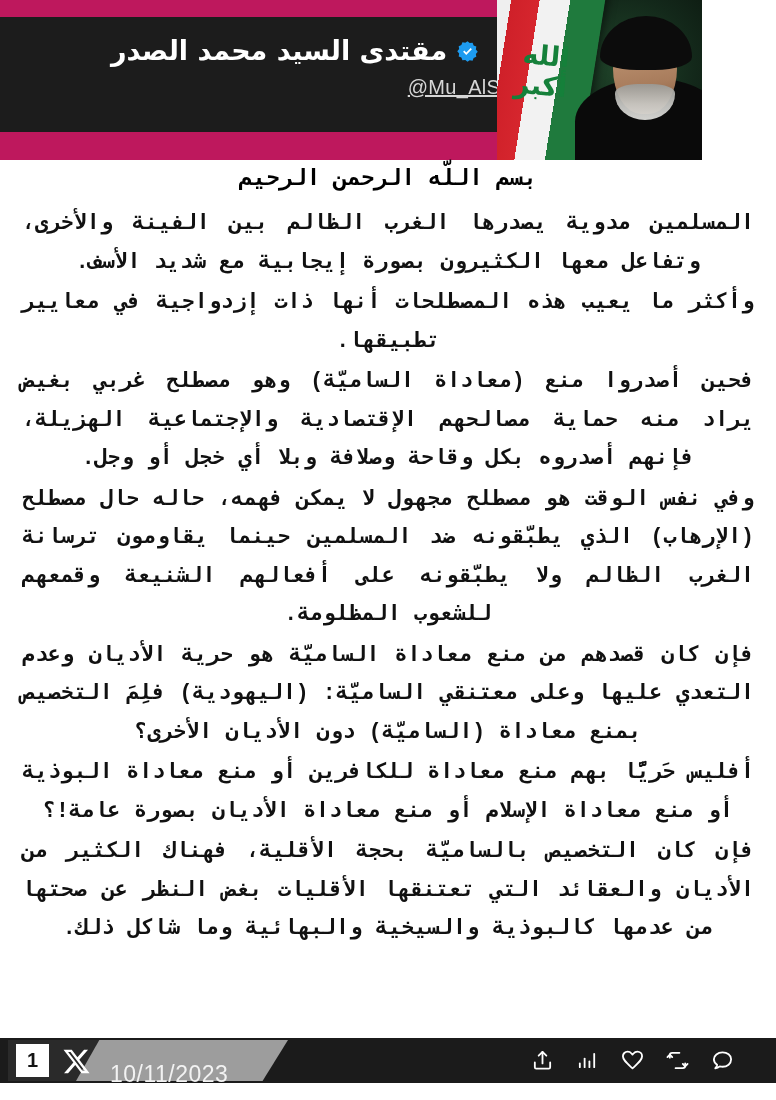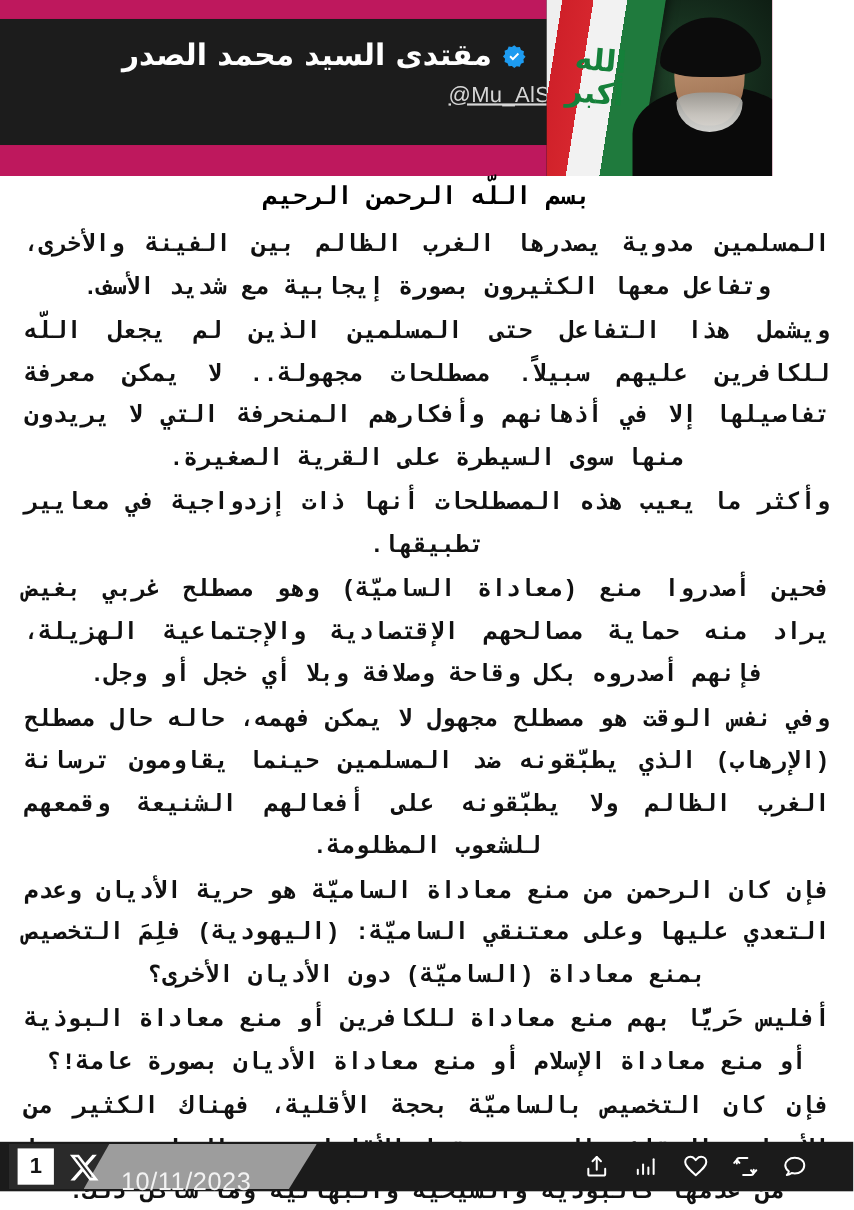--- a/index.html
+++ b/index.html
@@ -304,25 +304,24 @@
       <div class="pt-beard"></div>
       <div class="pt-eye l"></div>
       <div class="pt-eye r"></div>
       <div class="pt-turban"></div>
     </div>
   </div>
 
   <div id="body">
     <div id="basmala">بسم اللّه الرحمن الرحيم</div>
     <p class="para">المسلمين مدوية يصدرها الغرب الظالم بين الفينة والأخرى، وتفاعل معها الكثيرون بصورة إيجابية مع شديد الأسف.</p>
-    <p class="para">ويشمل هذا التفاعل حتى المسلمين الذين لم يجعل اللّه للكافرين عليهم سبيلاً. مصطلحات مجهولة.. لا يمكن معرفة تفاصيلها إلا في أذهانهم وأفكارهم المنحرفة التي لا يريدون منها سوى السيطرة على القرية الصغيرة.</p>
     <p class="para">وأكثر ما يعيب هذه المصطلحات أنها ذات إزدواجية في معايير تطبيقها.</p>
     <p class="para">فحين أصدروا منع (معاداة الساميّة) وهو مصطلح غربي بغيض يراد منه حماية مصالحهم الإقتصادية والإجتماعية الهزيلة، فإنهم أصدروه بكل وقاحة وصلافة وبلا أي خجل أو وجل.</p>
     <p class="para">وفي نفس الوقت هو مصطلح مجهول لا يمكن فهمه، حاله حال مصطلح (الإرهاب) الذي يطبّقونه ضد المسلمين حينما يقاومون ترسانة الغرب الظالم ولا يطبّقونه على أفعالهم الشنيعة وقمعهم للشعوب المظلومة.</p>
-    <p class="para">فإن كان الرحمن من منع معاداة الساميّة هو حرية الأديان وعدم التعدي عليها وعلى معتنقي الساميّة: (اليهودية) فلِمَ التخصيص بمنع معاداة (الساميّة) دون الأديان الأخرى؟</p>
+    <p class="para">فإن كان قصدهم من منع معاداة الساميّة هو حرية الأديان وعدم التعدي عليها وعلى معتنقي الساميّة: (اليهودية) فلِمَ التخصيص بمنع معاداة (الساميّة) دون الأديان الأخرى؟</p>
     <p class="para">أفليس حَريًّا بهم منع معاداة للكافرين أو منع معاداة البوذية أو منع معاداة الإسلام أو منع معاداة الأديان بصورة عامة!؟</p>
     <p class="para">فإن كان التخصيص بالساميّة بحجة الأقلية، فهناك الكثير من الأديان والعقائد التي تعتنقها الأقليات بغض النظر عن صحتها من عدمها كالبوذية والسيخية والبهائية وما شاكل ذلك.</p>
   </div>
 
   <div id="footer">
 
     <div id="footer-dark-slab"></div>
     <div id="date-slab"></div>
 
     <div id="page-chip">

